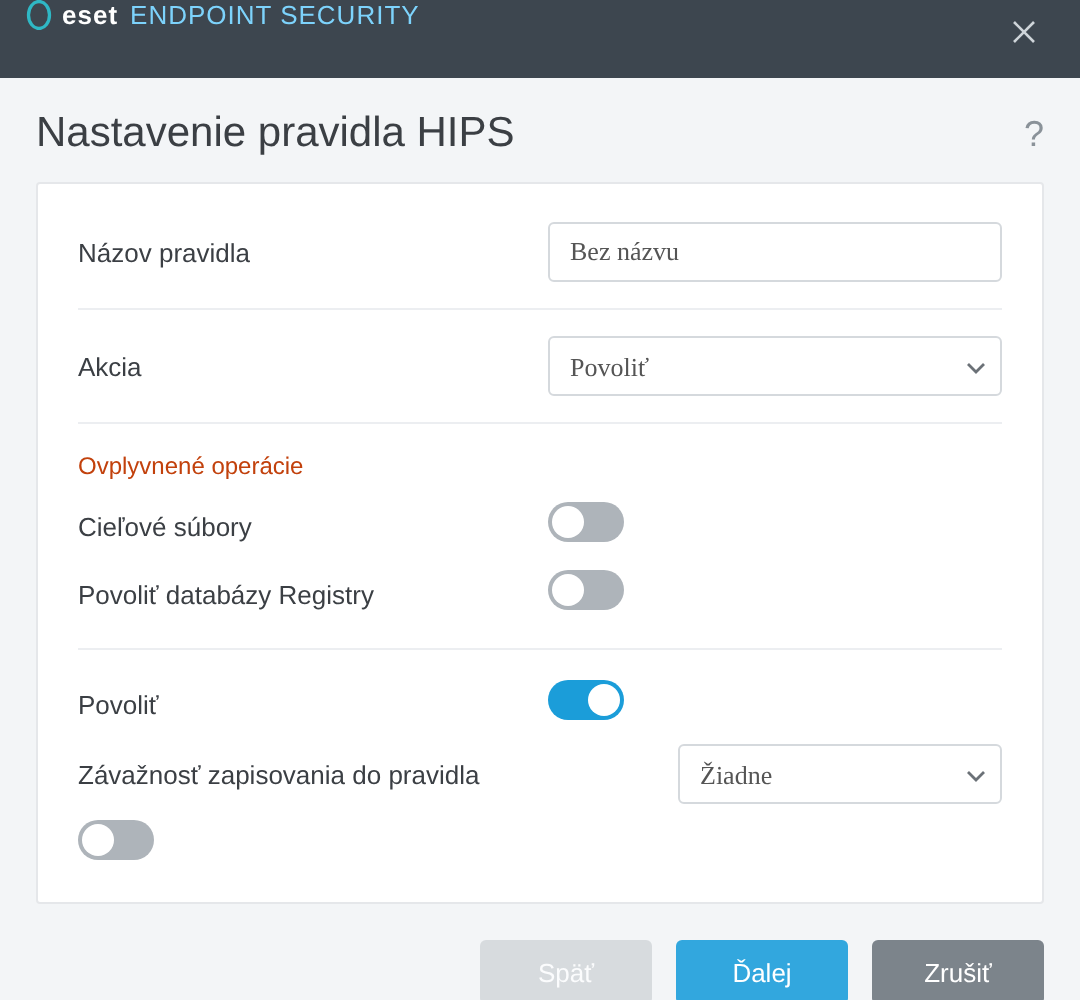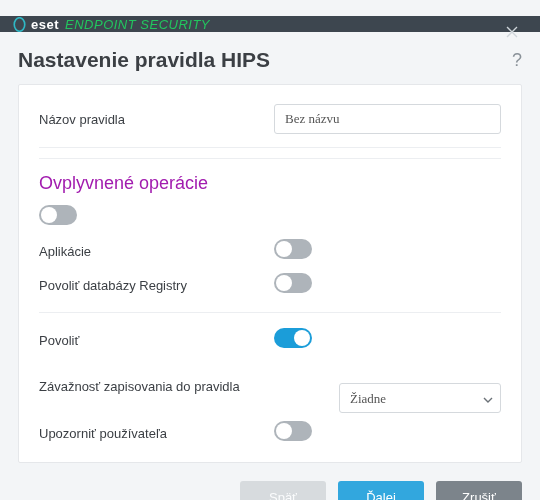--- a/index.html
+++ b/index.html
@@ -6,50 +6,48 @@
   body {
     font-family: "Segoe UI", Arial, sans-serif;
     background: #f3f5f7;
     width: 540px;
     height: 500px;
     overflow: hidden;
     color: #333;
   }
   .titlebar {
     background: #3d464f;
-    height: 16px;
-    display: flex;
-    align-items: flex-end;
+    height: 39px;
+    display: flex;
+    align-items: flex-start;
     padding: 0 12px;
     color: #cfd5da;
     position: relative;
-    margin-top: 16px;
   }
   .brand {
     display: flex;
     align-items: center;
     gap: 6px;
     font-size: 13px;
     letter-spacing: 0.5px;
   }
   .brand .logo {
     display: flex;
     align-items: center;
     gap: 4px;
     font-weight: 700;
     color: #fff;
     font-size: 13px;
   }
   .brand .logo-icon {
     width: 15px; height: 15px; display:inline-block;
   }
   .brand .product {
-    color: #22c55e;
+    color: #7dd3fc;
     font-weight: 400;
-    font-style: italic;
   }
   .titlebar .close {
     position: absolute;
     right: 12px;
     top: 0;
     height: 32px;
     width: 32px;
     display: flex;
     align-items: center;
     justify-content: center;
@@ -61,21 +59,21 @@
   }
   .page-head {
     display: flex;
     align-items: center;
     justify-content: space-between;
     padding: 4px 0 12px 0;
   }
   .page-title {
     font-size: 21px;
     color: #3b3f44;
-    font-weight: 700;
+    font-weight: 400;
   }
   .help {
     color: #8a9299;
     font-size: 18px;
     cursor: pointer;
   }
   .card {
     background: #fff;
     border: 1px solid #e5e7ea;
     border-radius: 2px;
@@ -122,22 +120,22 @@
     transform: translateY(-50%);
     pointer-events: none;
     color: #6b7177;
   }
   hr.sep {
     border: none;
     border-top: 1px solid #eceef1;
     margin: 10px 0;
   }
   .section-title {
-    font-size: 18px;
-    color: #a21caf;
+    font-size: 12px;
+    color: #c2410c;
     padding: 4px 0 6px 0;
   }
   .toggle {
     position: relative;
     width: 38px;
     height: 20px;
     background: #aeb4ba;
     border-radius: 10px;
     cursor: pointer;
     display: inline-block;
@@ -183,21 +181,21 @@
   }
   .btn-primary {
     background: #32a7de;
   }
   .btn-cancel {
     background: #7c848b;
   }
   .narrow-label .label {
     flex: 0 0 300px;
   }
-  .narrow-label .control { flex:1;margin-top:23px; }
+  .narrow-label .control { flex:1; }
 </style>
 </head>
 <body>
 
 <div class="titlebar">
   <div class="brand">
     <span class="logo">
       <span class="logo-icon">
         <svg viewBox="0 0 20 20" width="15" height="15">
             <ellipse cx="10" cy="10" rx="7" ry="9" fill="none" stroke="#2fb8c5" stroke-width="2.2"></ellipse>
@@ -225,37 +223,45 @@
 
     <div class="row">
       <div class="label">Názov pravidla</div>
       <div class="control">
         <input class="input" value="Bez názvu" style="">
       </div>
     </div>
 
     <hr class="sep">
 
+    <div class="row">
+      <div class="label">Akcia</div>
+      <div class="control select-wrap">
+        <select class="select">
+          <option>Povoliť</option>
+        </select>
+        <span class="select-caret">
+          <svg width="10" height="6" viewBox="0 0 10 6">
+              <path d="M1 1 L5 5 L9 1" fill="none" stroke="#6b7177" stroke-width="1.4"></path>
+            </svg>
+        </span>
+      </div>
+    </div>
 
     <hr class="sep">
 
     <div class="section-title">Ovplyvnené operácie</div>
 
     <div class="row">
+      <div class="label">Cieľové súbory</div>
       <div class="control">
         <span class="toggle"></span>
       </div>
     </div>
 
-    <div class="row">
-      <div class="label">Aplikácie</div>
-      <div class="control">
-        <span class="toggle"></span>
-      </div>
-    </div>
 
     <div class="row">
       <div class="label">Povoliť databázy Registry</div>
       <div class="control">
         <span class="toggle"></span>
       </div>
     </div>
 
     <hr class="sep">
 
@@ -274,21 +280,20 @@
         </select>
         <span class="select-caret">
           <svg width="10" height="6" viewBox="0 0 10 6">
               <path d="M1 1 L5 5 L9 1" fill="none" stroke="#6b7177" stroke-width="1.4"></path>
             </svg>
         </span>
       </div>
     </div>
 
     <div class="row">
-      <div class="label">Upozorniť používateľa</div>
       <div class="control">
         <span class="toggle"></span>
       </div>
     </div>
 
   </div>
 </div>
 
 <div class="footer">
   <button class="btn btn-back" disabled="">Späť</button>

